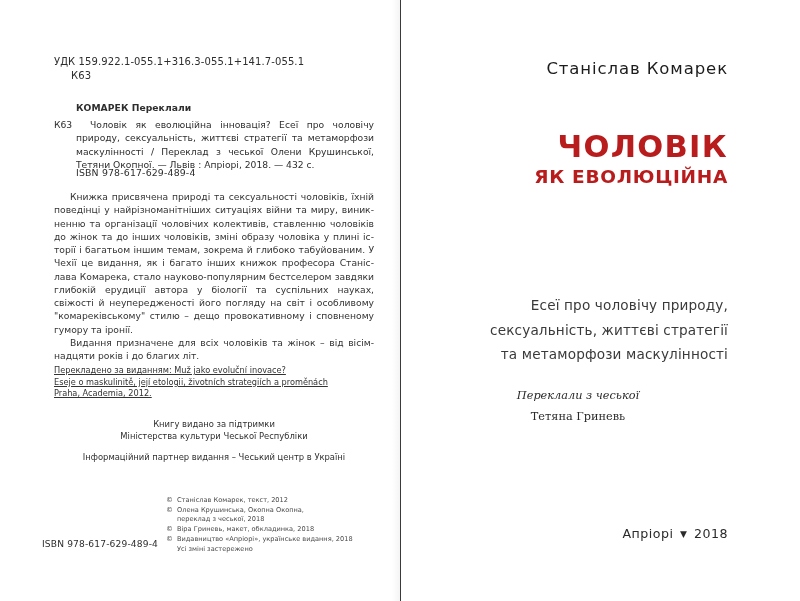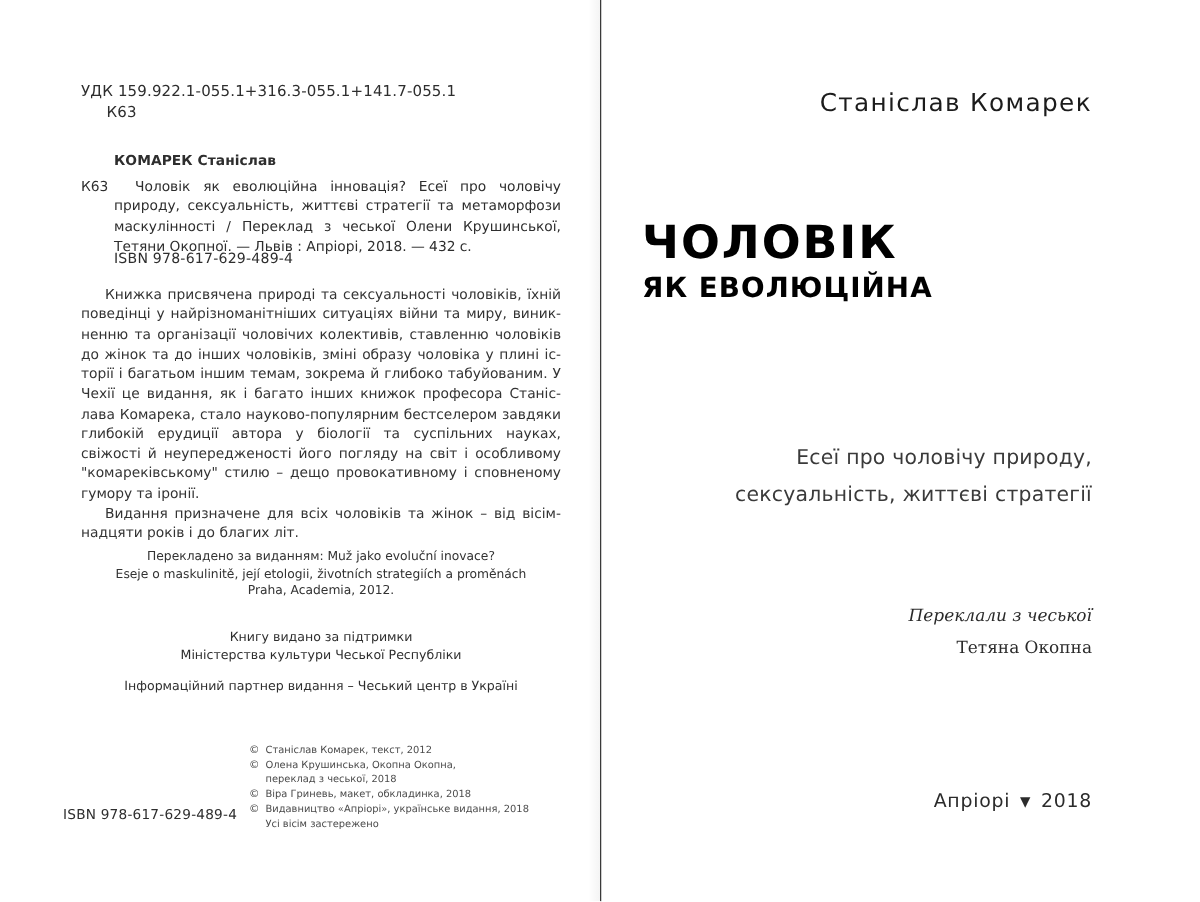--- a/index.html
+++ b/index.html
@@ -120,22 +120,23 @@
     margin: 0;
     text-indent: 16px;
   }
 
   #source-block {
     left: 54px;
     top: 365px;
     width: 320px;
     font-size: 8.2px;
     line-height: 11.6px;
-    text-align: center;
+    text-align: left;
     color: #333333;
+    text-decoration: underline;
   }
 
   #support-block {
     left: 54px;
     top: 419px;
     width: 320px;
     font-size: 8.4px;
     line-height: 11.6px;
     text-align: center;
     color: #2e2e2e;
@@ -191,22 +192,22 @@
     font-weight: 400;
     letter-spacing: 0.9px;
     color: #1c1c1c;
     text-align: right;
   }
 
   #title-block {
     right: 72px;
     top: 130px;
     width: 300px;
-    color: #000000;
-    margin-top: 16px;
+    text-align: right;
+    color: #b91c1c;
   }
   #title-main {
     font-size: 30.5px;
     font-weight: 700;
     letter-spacing: 1.3px;
     line-height: 34px;
   }
   #title-sub1 {
     font-size: 18.5px;
     font-weight: 700;
@@ -229,23 +230,23 @@
     text-align: right;
     font-size: 13.6px;
     line-height: 24.5px;
     font-weight: 400;
     color: #3a3a3a;
     letter-spacing: 0.15px;
   }
 
   #translators-block {
     right: 72px;
-    top: 400px;
+    top: 385px;
     width: 300px;
-    text-align: right;
+    text-align: center;
     font-family: "DejaVu Serif", "Liberation Serif", serif;
     font-size: 11.3px;
     line-height: 21px;
     color: #2a2a2a;
   }
   #translators-heading { font-style: italic; }
 
   #publisher-footer {
     right: 72px;
     top: 526px;
@@ -267,21 +268,21 @@
 <div id="spread">
 
   <div class="page" id="page-left">
 
     <div class="lp" id="udk-block">
       <div id="udk-line1">УДК 159.922.1-055.1+316.3-055.1+141.7-055.1</div>
       <div id="udk-line2">К63</div>
     </div>
 
     <div class="lp" id="cat-block">
-      <div id="cat-author">КОМАРЕК Станіслав</div>
+      <div id="cat-author">КОМАРЕК Переклали</div>
       <div id="cat-body-row">
         <span id="cat-index">К63</span>
         <div id="cat-desc">Чоловік як еволюційна інновація? Есеї про чоловічу приро­ду, сексуальність, життєві стратегії та метаморфози маскулін­ності / Переклад з чеської Олени Крушинської, Тетяни Окоп­ної. — Львів : Апріорі, 2018. — 432 с.</div>
       </div>
     </div>
 
     <div class="lp" id="isbn-top">ISBN 978-617-629-489-4</div>
 
     <div class="lp" id="annot">
       <p>Книжка присвячена природі та сексуальності чоловіків, їхній поведінці у найрізноманітніших ситуаціях війни та миру, виник­ненню та організації чоловічих колективів, ставленню чоловіків до жінок та до інших чоловіків, зміні образу чоловіка у плині іс­торії і багатьом іншим темам, зокрема й глибоко табуйованим. У Чехії це видання, як і багато інших книжок професора Станіс­лава Комарека, стало науково-популярним бестселером зав­дяки глибокій ерудиції автора у біології та суспільних науках, свіжості й неупередженості його погляду на світ і особливому "комареківському" стилю – дещо провокативному і сповненому гумору та іронії.</p>
@@ -314,21 +315,21 @@
       </div>
 
       <div class="cr-row">
         <span class="cr-mark">©</span>
         <span>Віра Гриневь, макет, обкладинка, 2018</span>
       </div>
 
       <div class="cr-row">
         <span class="cr-mark">©</span>
         <span>Видавництво «Апріорі», українське видання, 2018</span>
-        <div>Усі вісім застережено</div>
+        <div>Усі зміні застережено</div>
       </div>
 
     </div>
 
     <div class="lp" id="isbn-bottom">ISBN 978-617-629-489-4</div>
   </div>
 
   <div id="spine-shadow-l"></div>
   <div id="spine"></div>
   <div id="spine-shadow-r"></div>
@@ -338,25 +339,26 @@
     <div class="rp" id="author-name">Станіслав Комарек</div>
 
     <div class="rp" id="title-block">
       <div id="title-main">ЧОЛОВІК</div>
       <div id="title-sub1">ЯК ЕВОЛЮЦІЙНА</div>
     </div>
 
     <div class="rp" id="subtitle-block">
       <div>Есеї про чоловічу природу,</div>
       <div>сексуальність, життєві стратегії</div>
+      <div>та метаморфози маскулінності</div>
     </div>
 
     <div class="rp" id="translators-block">
       <div id="translators-heading">Переклали з чеської</div>
-      <div>Тетяна Окопна</div>
+      <div>Тетяна Гриневь</div>
     </div>
 
     <div class="rp" id="publisher-footer">
       <span>Апріорі</span>
       <span id="publisher-mark">▼</span>
       <span>2018</span>
     </div>
 
   </div>
 </div>

